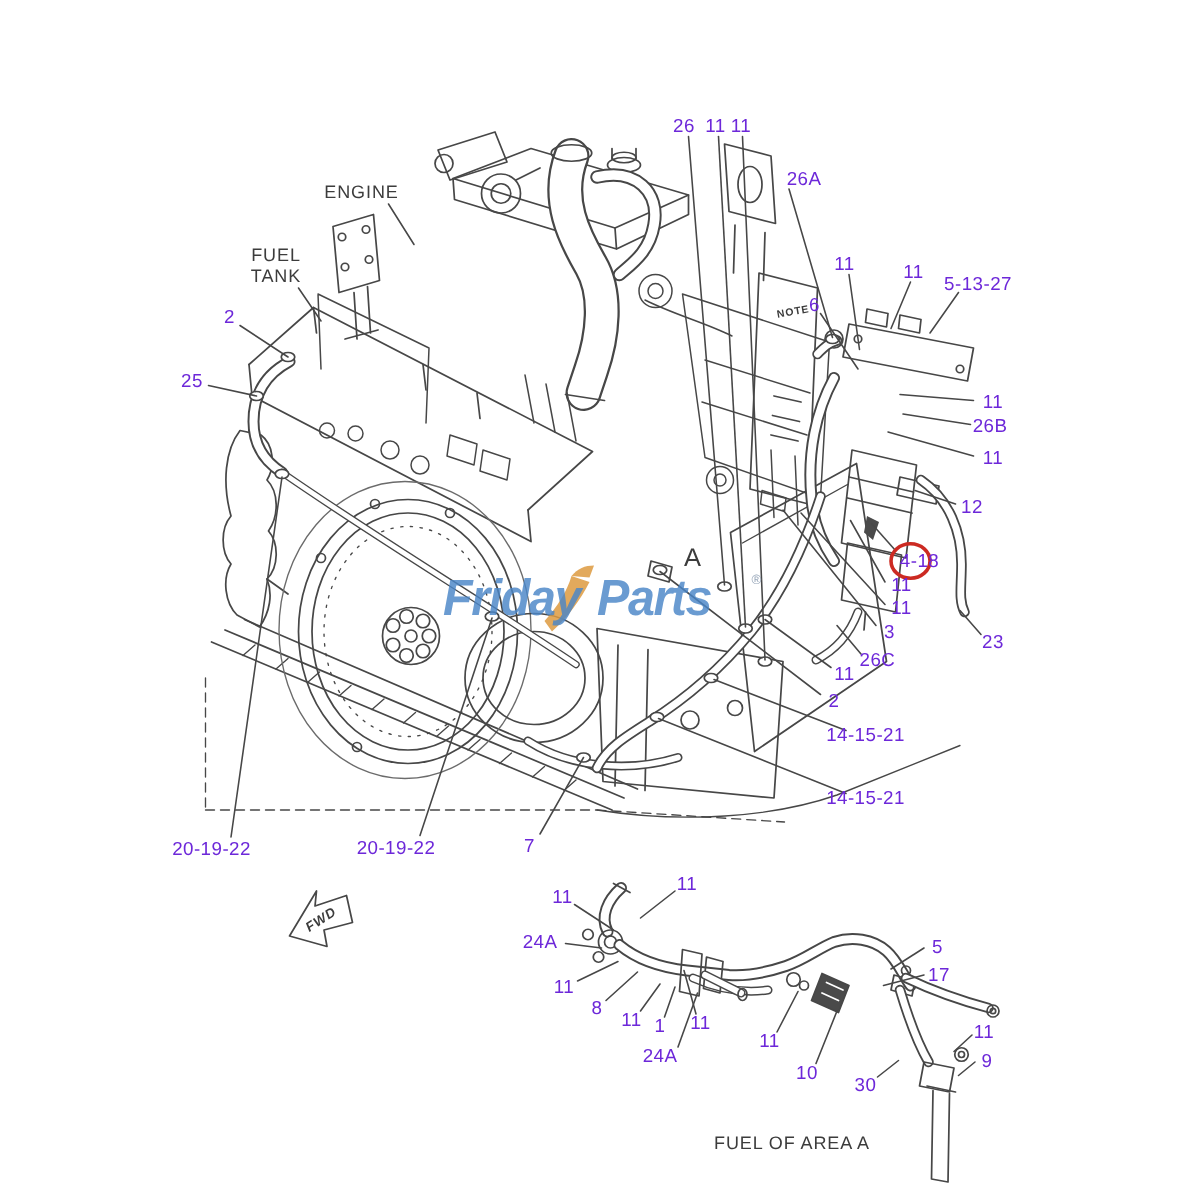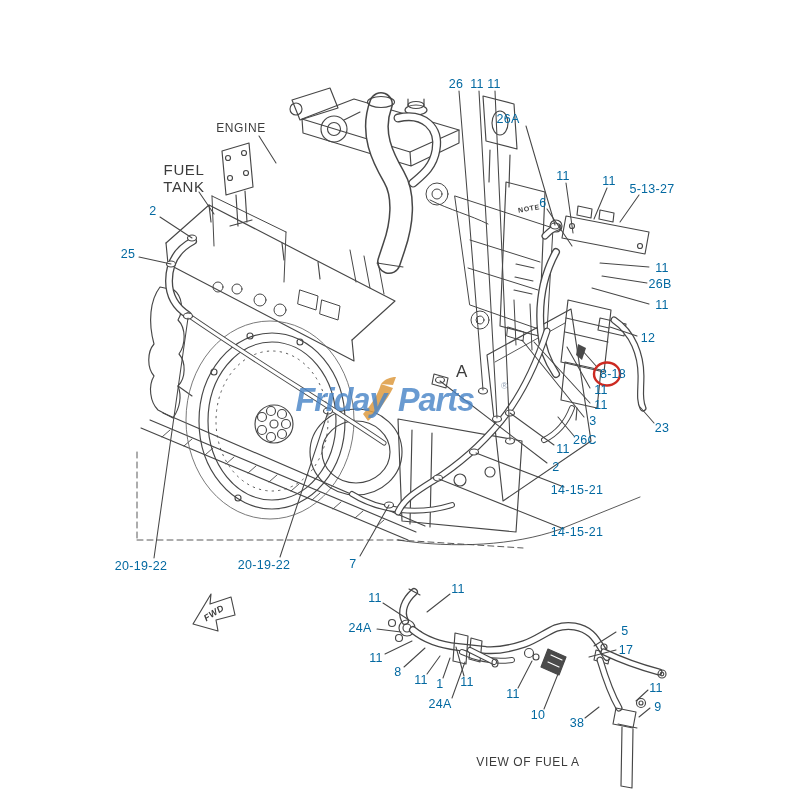--- a/index.html
+++ b/index.html
@@ -1,20 +1,20 @@
 <!DOCTYPE html>
 <html><head>
 <meta charset="utf-8">
 <style>
   html,body{margin:0;padding:0;background:#ffffff;}
   #stage{position:relative;width:800px;height:800px;background:#ffffff;overflow:hidden;
          font-family:"Liberation Sans",sans-serif;}
   #art{position:absolute;left:0;top:0;}
   #labels{position:absolute;left:0;top:0;width:800px;height:800px;pointer-events:none;}
-  .callout{position:absolute;color:#0369a1;font-size:12.5px;font-weight:400;
+  .callout{position:absolute;color:#6d28d9;font-size:12.5px;font-weight:400;
            transform:translate(-50%,-50%);white-space:pre;text-align:center;line-height:1.12;
            letter-spacing:0.3px;}
   .static-label{position:absolute;color:#3c3c3c;font-size:12px;transform:translate(-50%,-50%);
            white-space:pre;text-align:center;line-height:1.15;letter-spacing:0.6px;}
   #watermark{position:absolute;left:0;top:0;width:800px;height:573px;pointer-events:none;}
   .wm-txt{position:absolute;font-weight:bold;font-style:italic;font-size:34px;
           color:#4a86c8;opacity:0.82;letter-spacing:-1px;transform:scaleX(0.95);}
   .wm-reg{position:absolute;font-size:9px;color:#8a9bb0;opacity:0.9;}
 </style>
 </head>
@@ -288,41 +288,41 @@
     <path d="M363,414 C372,404 378,394 381,384 L393,388 C387,400 378,412 368,421 Z" fill="#dd9a3f" opacity="0.85"></path>
     <path d="M381,384 C385,379 390,377 396,377 L393,385 Z" fill="#dd9a3f" opacity="0.85"></path>
   </svg>
   <span class="wm-txt" style="left:293px;top:380px">Friday</span>
   <span class="wm-txt" style="left:396px;top:380px">Parts</span>
   <span class="wm-reg" style="left:501px;top:381px">®</span>
 </div>
 
 <div id="labels">
       <span class="static-label" style="left: 241px; top: 129px; font-size: 12px;">ENGINE</span>
-      <span class="static-label" style="left: 184px; top: 178px; font-size: 15px;">FUEL
+      <span class="static-label" style="left: 184px; top: 178px; font-size: 12px;">FUEL
 TANK</span>
       <span class="static-label" style="left: 462px; top: 372px; font-size: 17px;">A</span>
-      <span class="static-label" style="left: 528px; top: 763px; font-size: 12px;">VIEW OF FUEL A</span>
+      <span class="static-label" style="left: 528px; top: 763px; font-size: 12px;">FUEL OF AREA A</span>
       <span class="static-label" style="left: 214px; top: 613px; font-size: 9px; transform: translate(-50%, -50%) rotate(-33deg); font-style: italic; font-weight: bold;">FWD</span>
       <span class="static-label" style="left: 529px; top: 209px; font-size: 7px; transform: translate(-50%, -50%) rotate(-10deg); font-weight: bold;">NOTE</span>
       <span class="callout" style="left: 153px; top: 211px;">2</span>
       <span class="callout" style="left: 128px; top: 254px;">25</span>
       <span class="callout" style="left: 456px; top: 84px;">26</span>
       <span class="callout" style="left: 477px; top: 84px;">11</span>
       <span class="callout" style="left: 494px; top: 84px;">11</span>
-      <span class="callout" style="left: 508px; top: 119px;">26A</span>
+      <span class="callout" style="left: 536px; top: 119px;">26A</span>
       <span class="callout" style="left: 563px; top: 176px;">11</span>
       <span class="callout" style="left: 543px; top: 203px;">6</span>
       <span class="callout" style="left: 609px; top: 181px;">11</span>
       <span class="callout" style="left: 652px; top: 189px;">5-13-27</span>
       <span class="callout" style="left: 662px; top: 268px;">11</span>
       <span class="callout" style="left: 660px; top: 284px;">26B</span>
       <span class="callout" style="left: 662px; top: 305px;">11</span>
       <span class="callout" style="left: 648px; top: 338px;">12</span>
-      <span class="callout" style="left: 613px; top: 374px;">8-18</span>
+      <span class="callout" style="left: 613px; top: 374px;">4-18</span>
       <span class="callout" style="left: 601px; top: 390px;">11</span>
       <span class="callout" style="left: 601px; top: 405px;">11</span>
       <span class="callout" style="left: 593px; top: 421px;">3</span>
       <span class="callout" style="left: 585px; top: 440px;">26C</span>
       <span class="callout" style="left: 563px; top: 449px;">11</span>
       <span class="callout" style="left: 556px; top: 467px;">2</span>
       <span class="callout" style="left: 577px; top: 490px;">14-15-21</span>
       <span class="callout" style="left: 577px; top: 532px;">14-15-21</span>
       <span class="callout" style="left: 662px; top: 428px; text-align: right;">23</span>
       <span class="callout" style="left: 141px; top: 566px;">20-19-22</span>
@@ -332,20 +332,20 @@
       <span class="callout" style="left: 458px; top: 589px;">11</span>
       <span class="callout" style="left: 360px; top: 628px;">24A</span>
       <span class="callout" style="left: 376px; top: 658px;">11</span>
       <span class="callout" style="left: 398px; top: 672px;">8</span>
       <span class="callout" style="left: 421px; top: 680px;">11</span>
       <span class="callout" style="left: 440px; top: 684px;">1</span>
       <span class="callout" style="left: 467px; top: 682px;">11</span>
       <span class="callout" style="left: 440px; top: 704px;">24A</span>
       <span class="callout" style="left: 513px; top: 694px;">11</span>
       <span class="callout" style="left: 538px; top: 715px;">10</span>
-      <span class="callout" style="left: 577px; top: 723px;">38</span>
+      <span class="callout" style="left: 577px; top: 723px;">30</span>
       <span class="callout" style="left: 625px; top: 631px;">5</span>
       <span class="callout" style="left: 626px; top: 650px;">17</span>
       <span class="callout" style="left: 656px; top: 688px;">11</span>
       <span class="callout" style="left: 658px; top: 707px;">9</span>
     </div>
 
 </div>
 
 </body></html>

